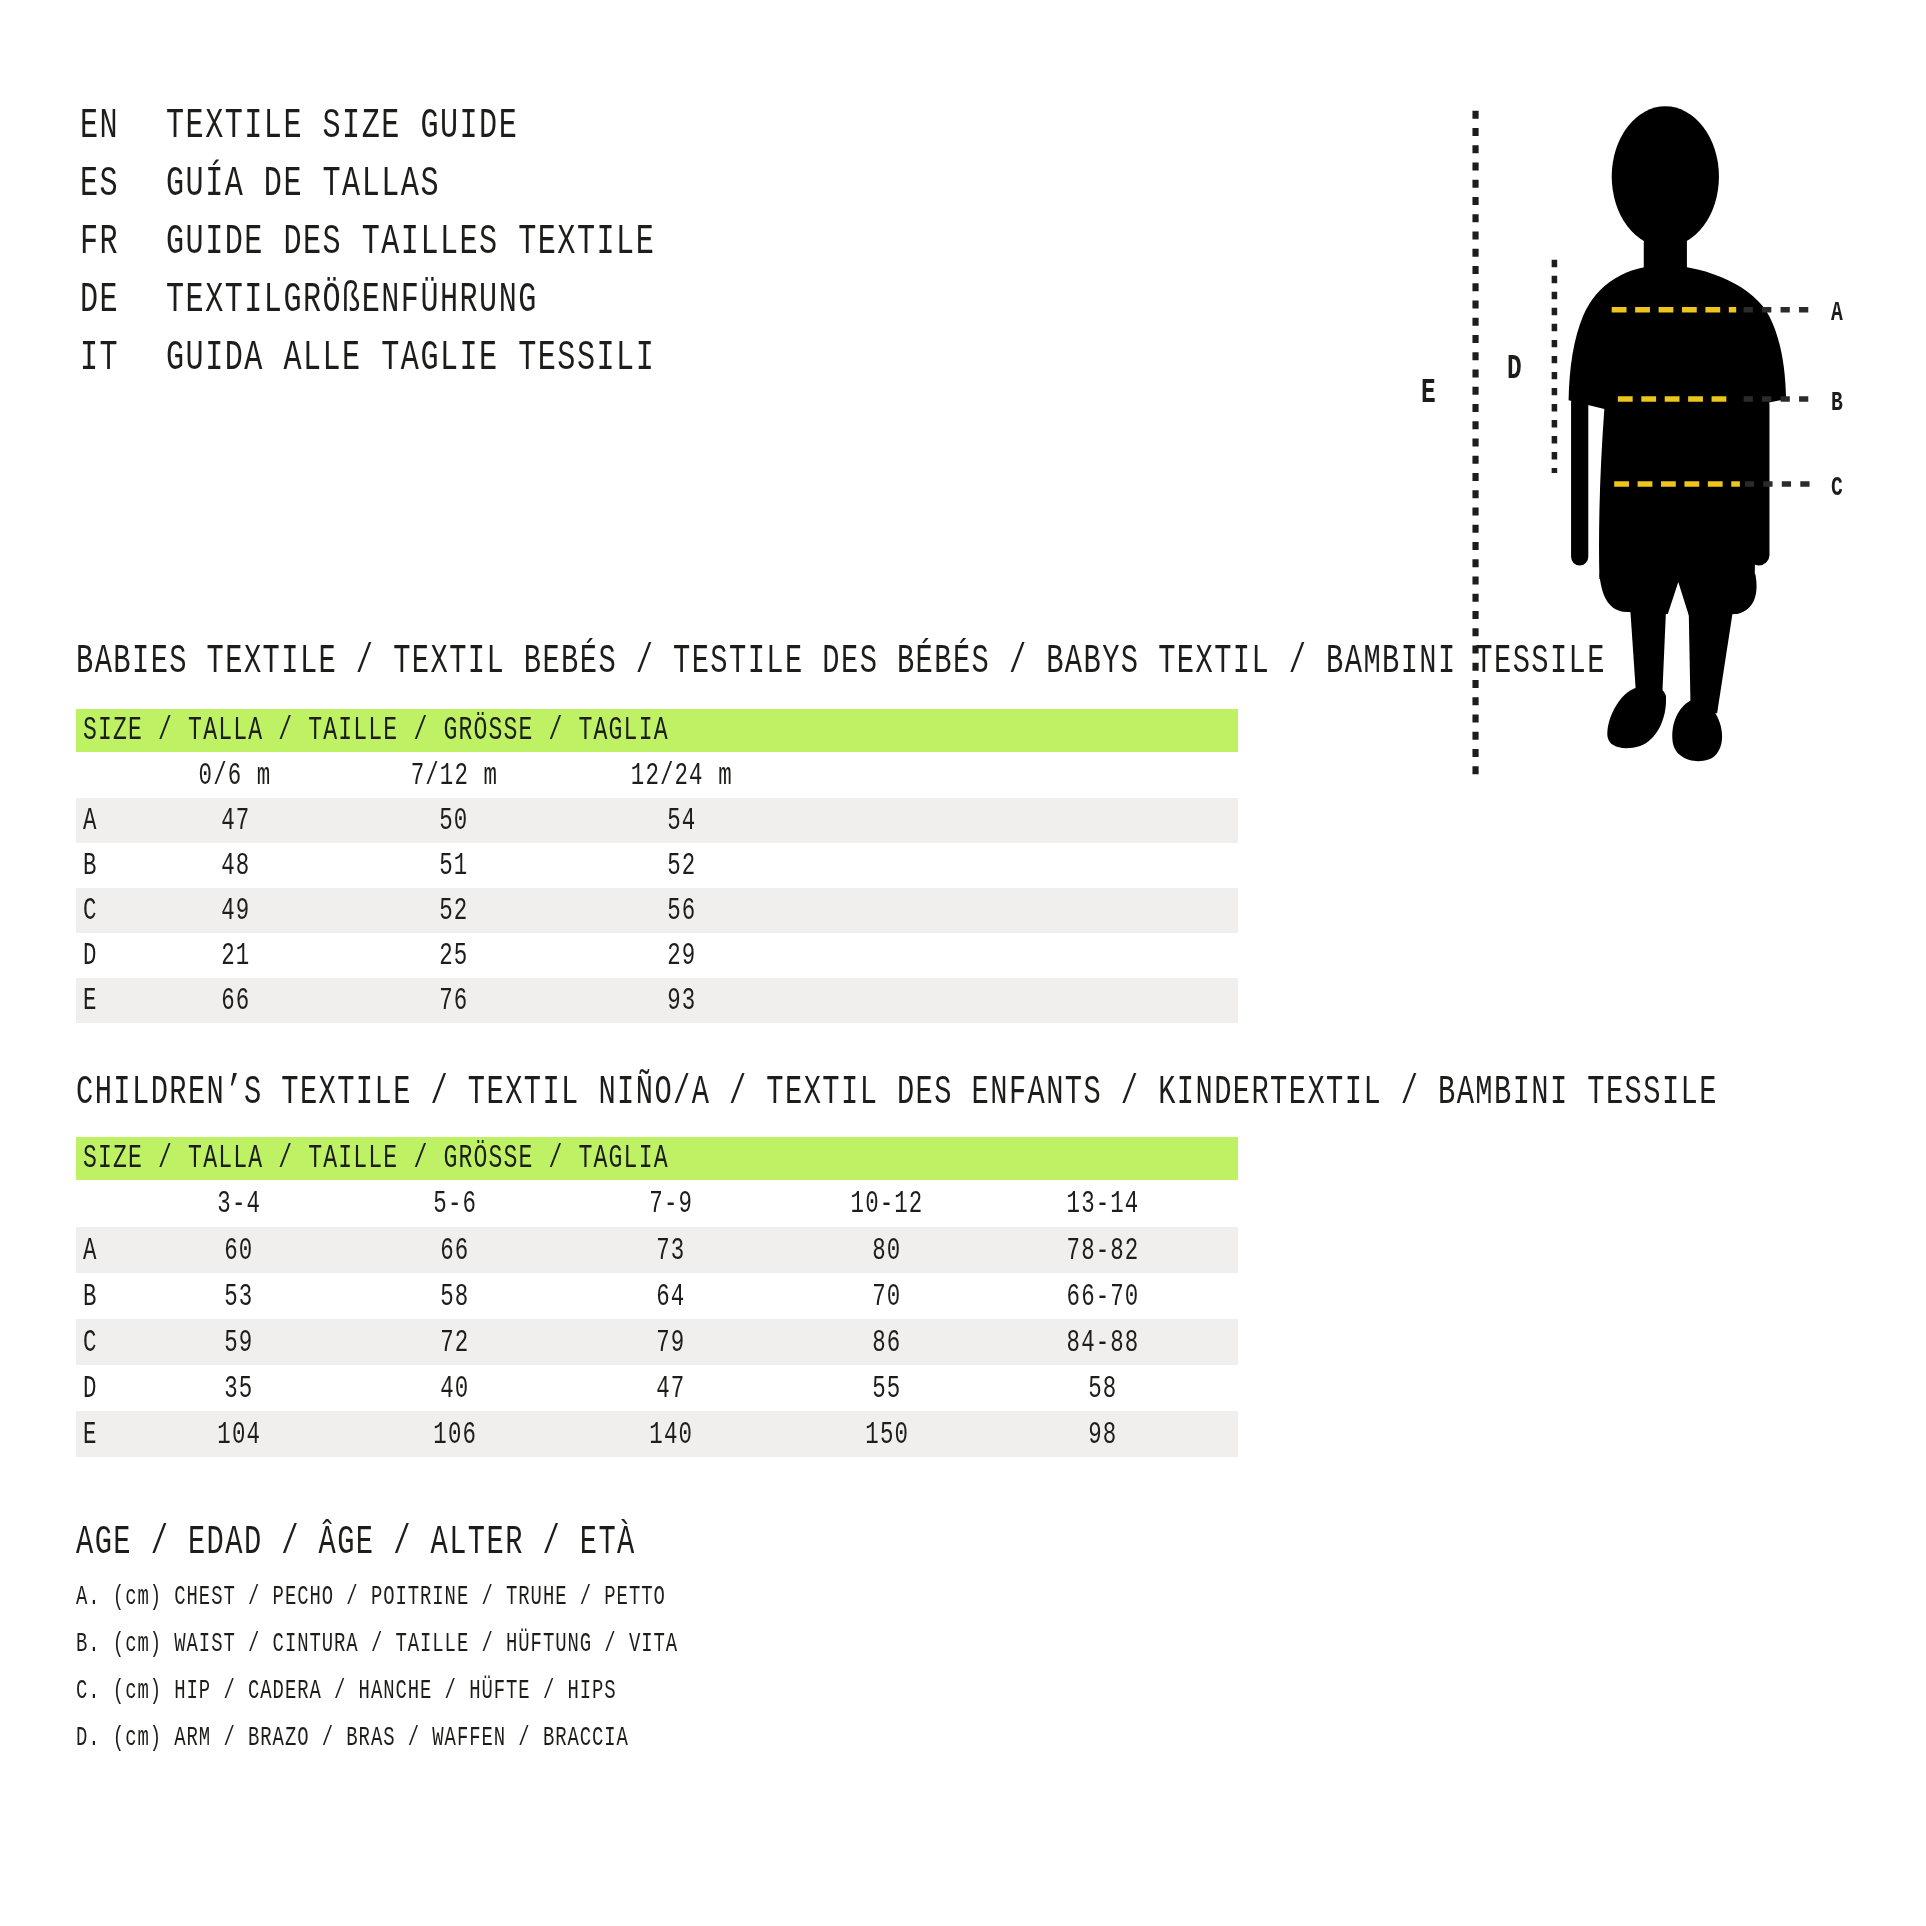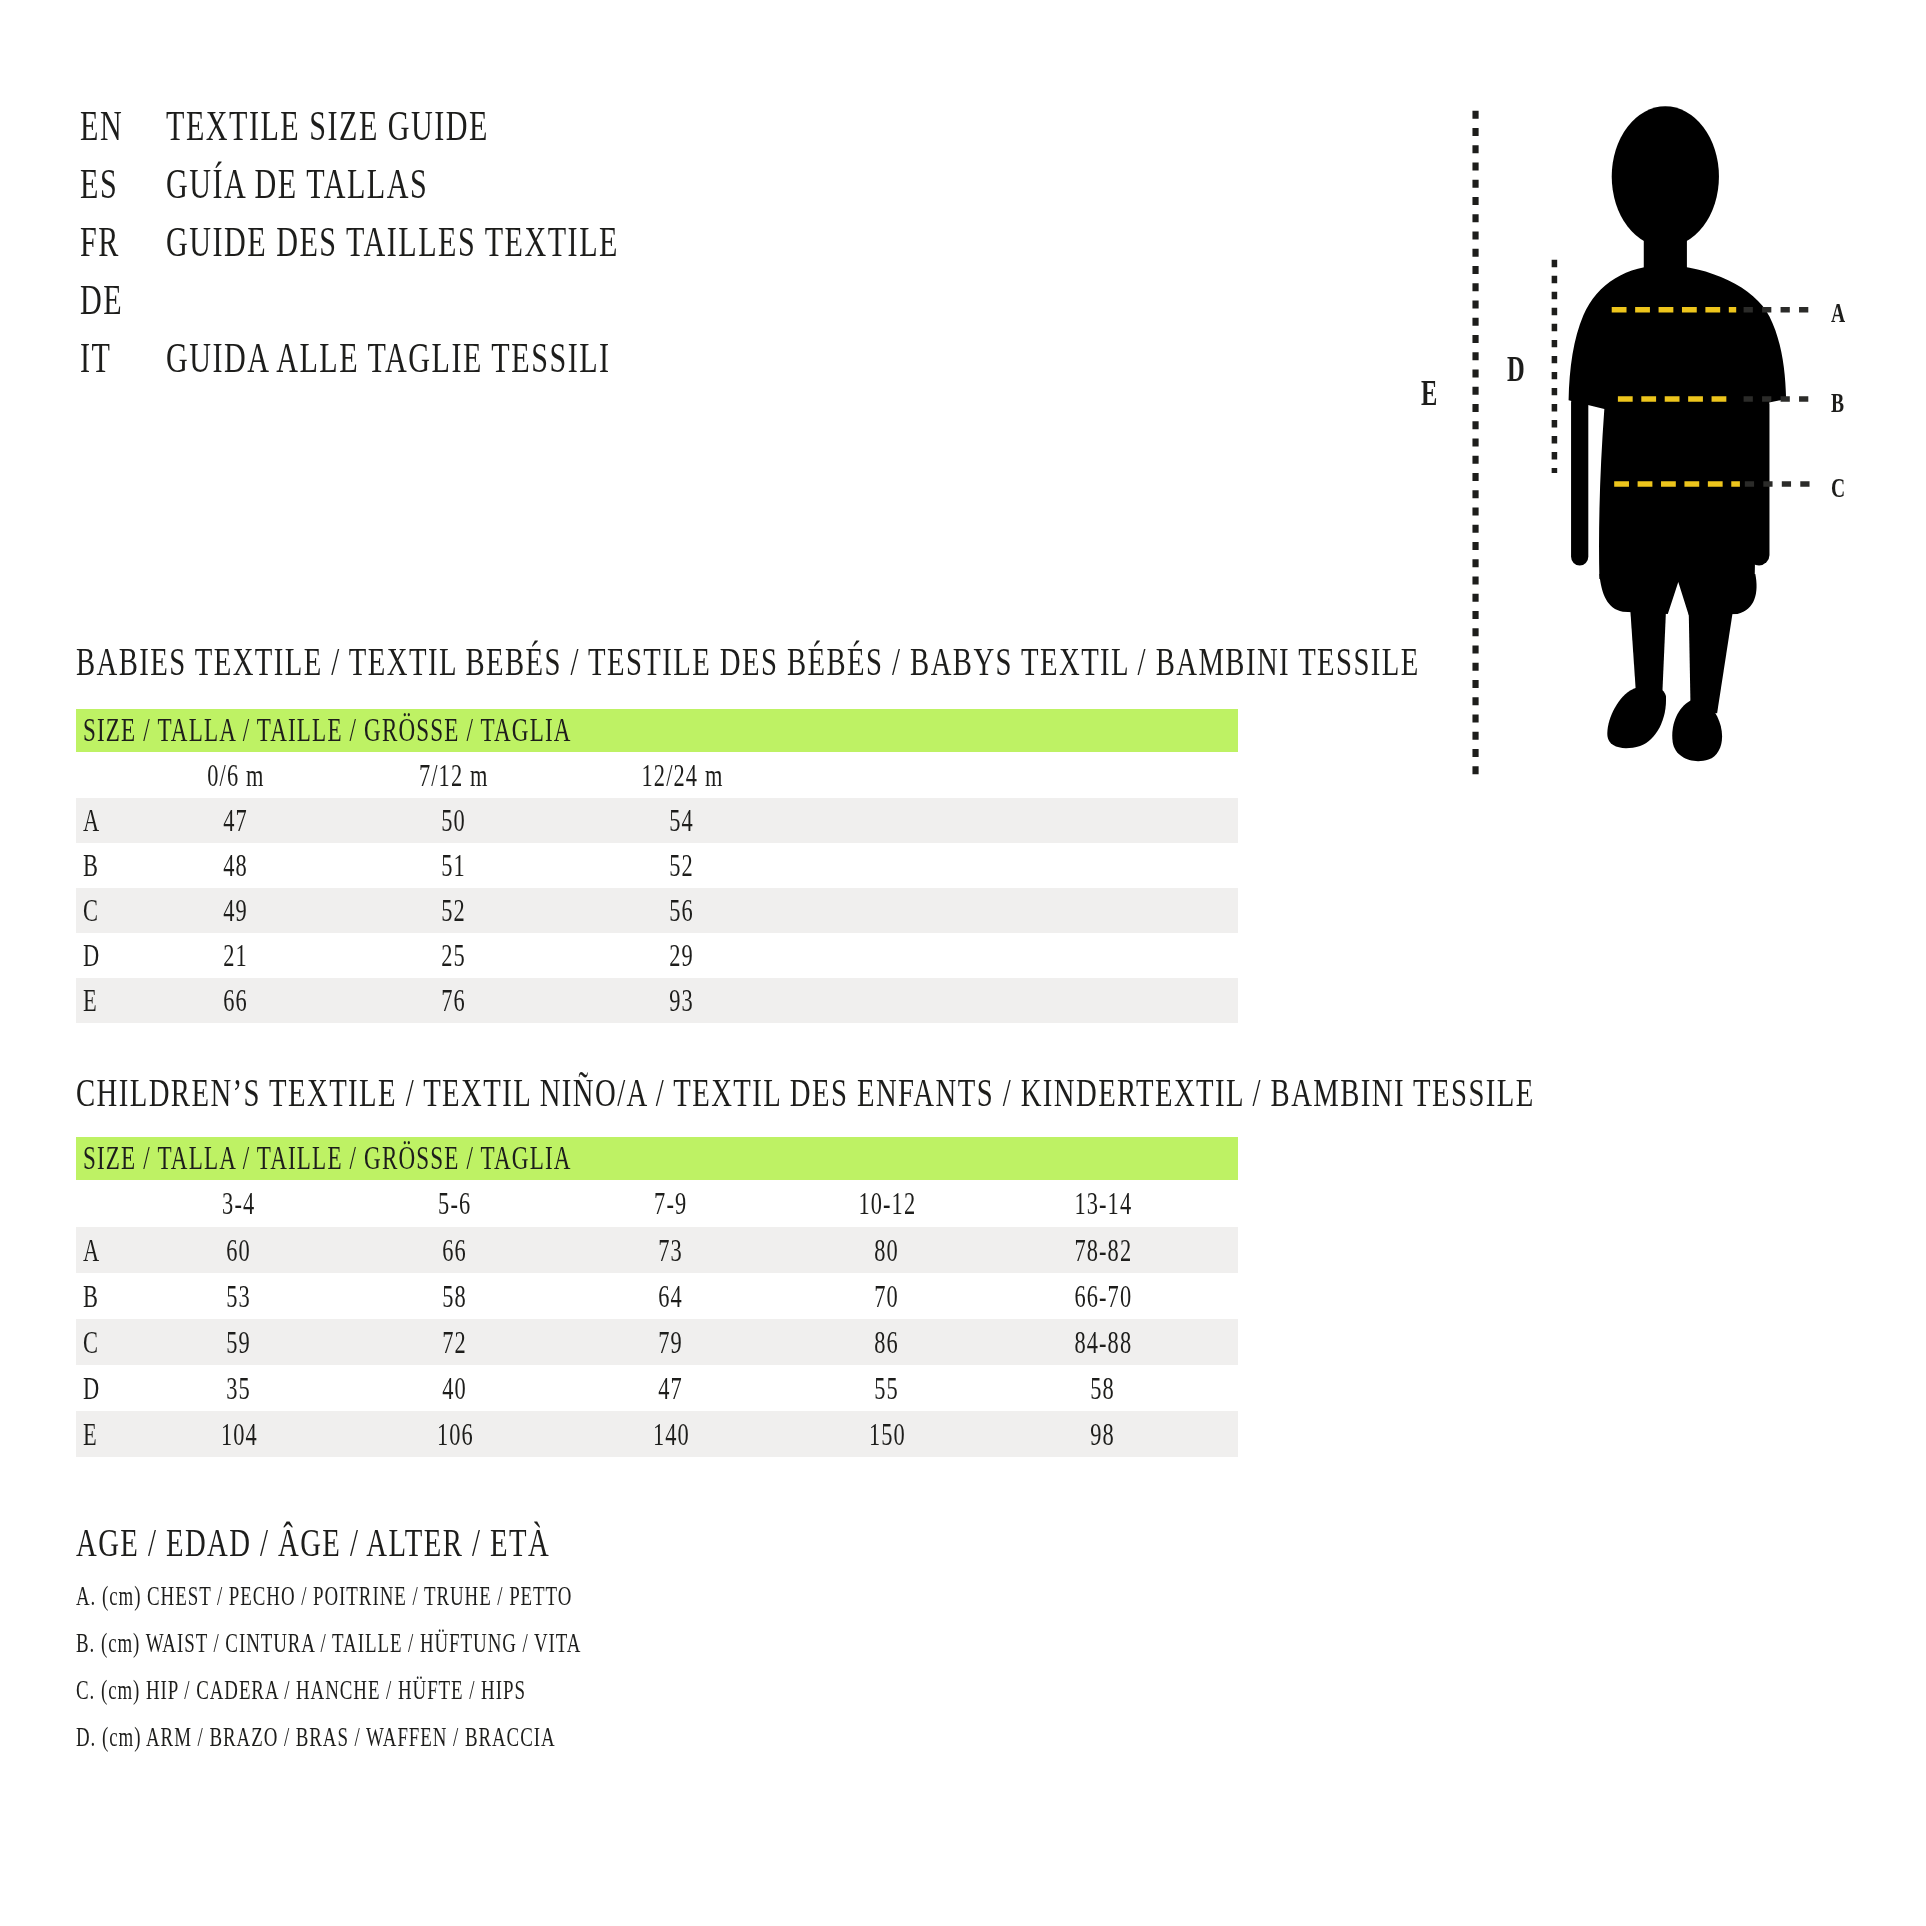--- a/index.html
+++ b/index.html
@@ -1,18 +1,18 @@
 <!DOCTYPE html>
 <html style="font-size:10px"><head>
 <meta charset="utf-8">
 <style>
   html,body{margin:0;padding:0;background:#ffffff;}
   .page{
     position:relative;width:1926px;height:1926px;background:#ffffff;overflow:hidden;
-    font-family:Liberation Serif, serif;color:#1d1d1b;
+    font-family:Liberation Mono, monospace;color:#1d1d1b;
   }
   
   .cond,.cond-c{display:inline-block;white-space:nowrap;letter-spacing:0.05em;}
   .cond{transform:scaleX(0.70);transform-origin:0 50%;}
   .cond-c{transform:scaleX(0.70);transform-origin:50% 50%;}
 
   
   .lang-block{position:absolute;left:80px;top:96px;}
   .lang-row{height:58px;display:flex;align-items:center;font-size:43px;}
   .lang-code{width:86px;flex:0 0 86px;}
@@ -64,20 +64,21 @@
     <div class="lang-row">
       <span class="lang-code"><span class="cond">ES</span></span>
       <span class="lang-title"><span class="cond">GUÍA DE TALLAS</span></span>
     </div>
     <div class="lang-row">
       <span class="lang-code"><span class="cond">FR</span></span>
       <span class="lang-title"><span class="cond">GUIDE DES TAILLES TEXTILE</span></span>
     </div>
     <div class="lang-row">
       <span class="lang-code"><span class="cond">DE</span></span>
+      <span class="lang-title"><span class="cond">TEXTILGRÖßENFÜHRUNG</span></span>
     </div>
     <div class="lang-row">
       <span class="lang-code"><span class="cond">IT</span></span>
       <span class="lang-title"><span class="cond">GUIDA ALLE TAGLIE TESSILI</span></span>
     </div>
   </section>
 
   <svg class="figure-svg" viewBox="2300 140 826 1170" xmlns="http://www.w3.org/2000/svg">
 
     <line x1="2395" y1="180" x2="2395" y2="1270" stroke="#1d1d1b" stroke-width="10" stroke-dasharray="13 15"></line>

